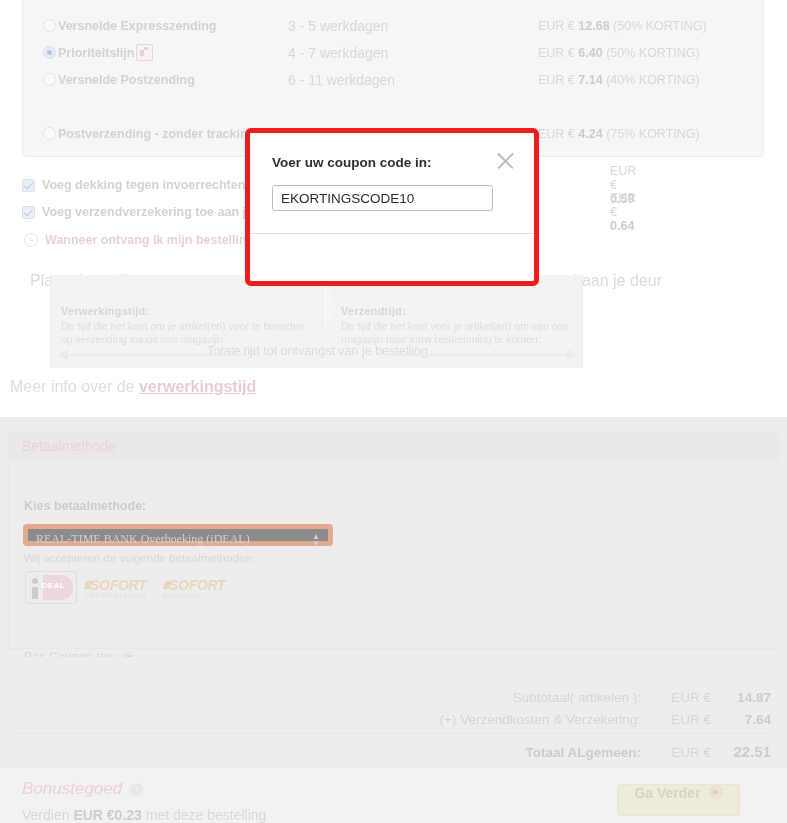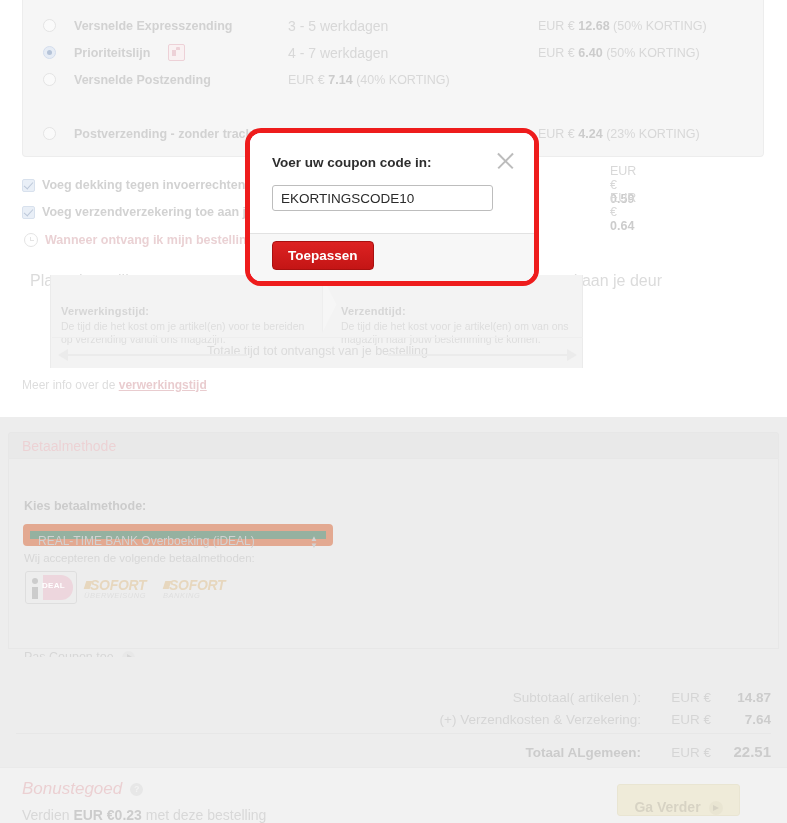--- a/index.html
+++ b/index.html
@@ -45,21 +45,21 @@
     display: flex;
     align-items: center;
     font-size: 12.5px;
   }
   .ship-name {
     width: 265px;
     padding-left: 20px;
     box-sizing: border-box;
     display: flex;
     align-items: center;
-    gap: 18px;
+    gap: 2px;
     color: #9b9b9b;
     font-weight: bold;
   }
   .radio {
     width: 13px; height: 13px;
     border-radius: 50%;
     border: 1px solid #c2c2c2;
     background: #f4f4f4;
     box-sizing: border-box;
     flex: none;
@@ -270,23 +270,23 @@
     position: absolute;
     top: 16px;
     height: 2px;
     background: #d2d2d2;
   }
   .bar-l { left: 15px; width: 180px; }
   .bar-r { right: 15px; width: 180px; }
 
   .meer-info {
     position: absolute;
-    left: 22px;
+    left: 10px;
     top: 378px;
-    font-size: 12px;
+    font-size: 16px;
     color: #b4b4b4;
   }
   .meer-info a {
     color: #cf8f95;
     font-weight: bold;
     text-decoration: underline;
   }
 
   
   .pay-panel {
@@ -327,29 +327,29 @@
     position: absolute;
     left: 15px; top: 40px;
     font-size: 12.5px;
     font-weight: bold;
     color: #8e8e8e;
   }
   .pay-select {
     position: absolute;
     left: 14px; top: 65px;
     width: 310px; height: 22px;
-    background: #14532d;
-    border: 7px solid #c2410c;
+    background: #000000;
+    border: 5px solid #c2410c;
     border-radius: 4px;
     box-sizing: border-box;
     font-size: 12px;
     color: #9c9c9c;
     padding-left: 8px;
     line-height: 20px;
-    font-family: Liberation Sans, sans-serif;
+    font-family: Liberation Serif, serif;
   }
   .sel-arrows {
     position: absolute;
     right: 8px; top: 4px;
     width: 8px; height: 14px;
     color: #9c9c9c;
     font-size: 8px;
     line-height: 7px;
     text-align: center;
   }
@@ -528,21 +528,21 @@
   .bonus-sub b { color: #8f8f8f; }
   .ga-verder {
     position: absolute;
     right: 47px; top: 784px;
     width: 123px; height: 32px;
     background: #dcd3ab;
     border: 1px solid #cfc59c;
     border-radius: 3px;
     box-sizing: border-box;
     display: flex;
-    align-items: flex-end;
+    align-items: flex-start;
     justify-content: center;
     gap: 8px;
     font-size: 14px;
     font-weight: bold;
     color: #a79d7c;
     z-index: 3;
   }
   .ga-arrow {
     width: 14px; height: 14px;
     border-radius: 50%;
@@ -570,21 +570,21 @@
 
   
   #modal {
     position: absolute;
     left: 245px;
     top: 128px;
     width: 294px;
     height: 158px;
     background: #f0abfc;
     border: 5px solid #ee1c1c;
-    border-radius: 16px;
+    border-radius: 6px;
     box-sizing: border-box;
     z-index: 10;
     overflow: hidden;
   }
   .modal-inner {
     position: absolute;
     inset: 0;
     background: #ffffff;
     border-radius: 3px;
   }
@@ -680,34 +680,35 @@
       <div class="ship-price">
         <span>EUR €</span> <b>6.40</b> <span>(50% KORTING)</span>
       </div>
     </div>
 
     <div class="ship-row" style="top:186px">
       <div class="ship-name">
         <span class="radio"></span>
         <span>Versnelde Postzending</span>
       </div>
+      <div class="ship-days">6 - 11 werkdagen</div>
       <div class="ship-price">
         <span>EUR €</span> <b>7.14</b> <span>(40% KORTING)</span>
       </div>
     </div>
 
 
     <div class="ship-row" style="top:240px">
       <div class="ship-name">
         <span class="radio"></span>
         <span>Postverzending - zonder tracking</span>
       </div>
       <div class="ship-days"></div>
       <div class="ship-price">
-        <span>EUR €</span> <b>4.24</b> <span>(23% KORTING)</span>
+        <span>EUR €</span> <b>4.24</b> <span>(75% KORTING)</span>
       </div>
     </div>
   </div>
 
   <div class="chk-row" style="top:178px">
     <span class="chk"></span>
     <span>Voeg dekking tegen invoerrechten &amp;</span>
     <span class="chk-price">
       <span>EUR €</span> <b>0.59</b>
     </span>
@@ -829,17 +830,14 @@
 
 <div id="dim"></div>
 
 <div id="modal">
   <div class="modal-inner">
     <div class="modal-top">
       <div class="modal-title">Voer uw coupon code in:</div>
       <div class="modal-close"></div>
       <input class="coupon-input" type="text" value="EKORTINGSCODE10" style="">
     </div>
-    <div class="modal-bottom">
-      <button class="apply-btn">Toepassen</button>
-    </div>
   </div>
 </div>
 
 </body></html>

